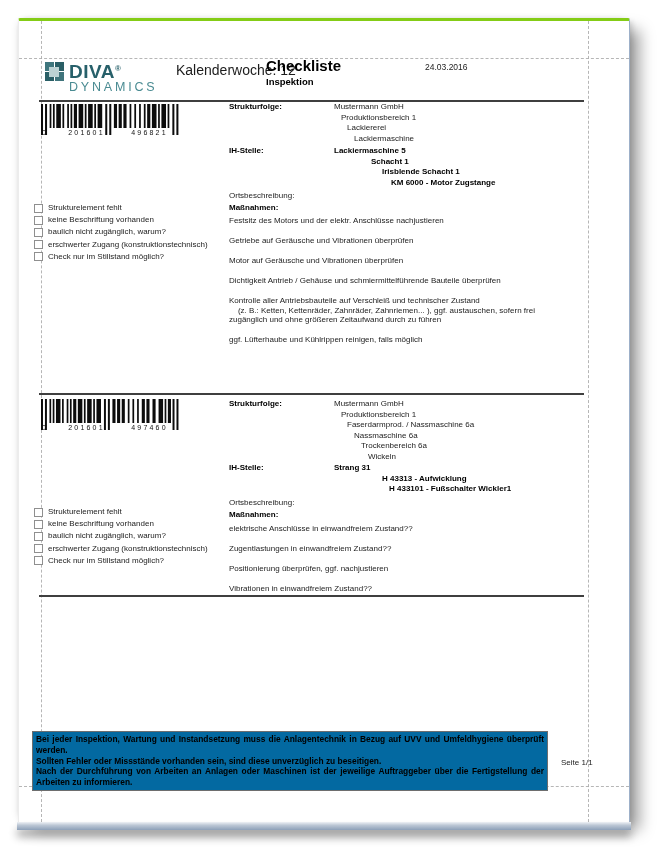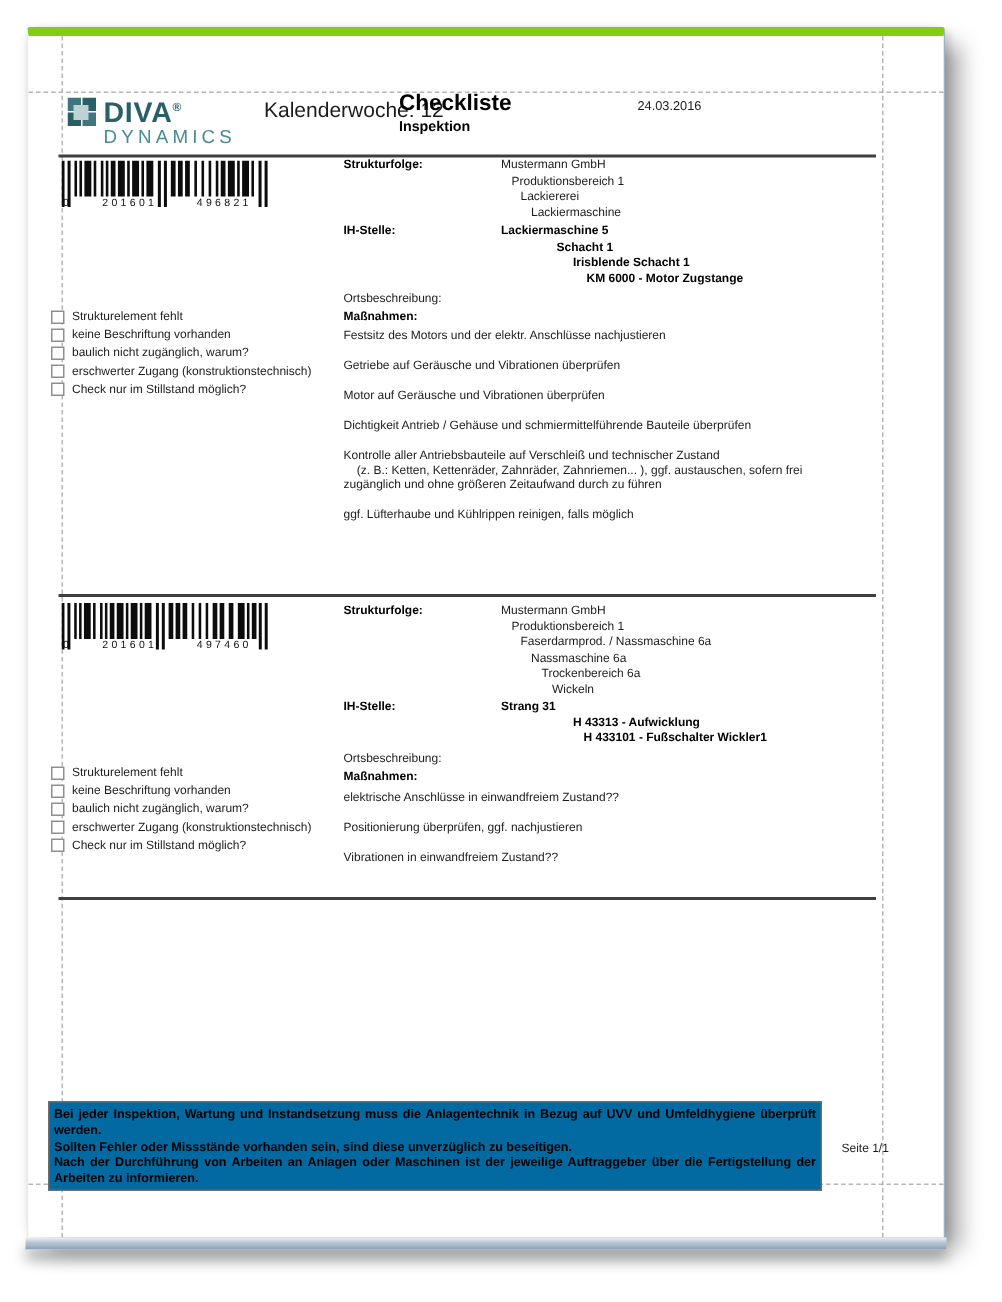--- a/index.html
+++ b/index.html
@@ -2,21 +2,21 @@
 <html><head>
 <meta charset="utf-8">
 <style>
   html,body{margin:0;padding:0;background:#ffffff;}
   body{width:668px;height:868px;position:relative;font-family:"Liberation Sans",sans-serif;color:#1c1c1c;
        -webkit-font-smoothing:antialiased;}
   .stage{position:absolute;inset:0;overflow:hidden;}
 
   
   .page{position:absolute;left:18px;top:18px;width:610px;height:801px;background:#fff;
-        border-top:6px solid #84cc16;border-left:1px solid #ececec;border-right:1px solid #9db0c9;
+        border-top:3px solid #84cc16;border-left:1px solid #ececec;border-right:1px solid #9db0c9;
         border-radius:2px 2px 0 0;
         box-shadow:12px 10px 14px -2px rgba(0,0,0,.35), 3px 3px 5px rgba(0,0,0,.12), -4px 0 8px -5px rgba(0,0,0,.15), 0 -3px 6px -4px rgba(0,0,0,.12);}
   .bottom-bar{position:absolute;left:-2px;right:-2px;bottom:-8px;height:8px;
         background:linear-gradient(180deg,#eef1f5 0%,#bcc7d5 40%,#8da0b8 100%);
         box-shadow:0 7px 9px rgba(0,0,0,.33);}
 
   
   .gv{position:absolute;top:0;bottom:0;width:0;border-left:1px dashed #aaaaaa;opacity:.85;}
   .gh{position:absolute;left:0;right:0;height:0;border-top:1px dashed #aaaaaa;opacity:.85;}
   .gv.gl{left:22px}.gv.gr{left:569px}.gh.gt{top:37px}.gh.gb{top:765px}
@@ -286,20 +286,21 @@
           <div>
             <div class="v bold ja">Strang 31</div>
             <div class="v bold jc">H 43313 - Aufwicklung</div>
             <div class="v bold je">H 433101 - Fußschalter Wickler1</div>
           </div>
         </div>
         <div class="orts">Ortsbeschreibung:</div>
         <div class="mass">
           <div class="mass-label">Maßnahmen:</div>
           <div class="mi">elektrische Anschlüsse in einwandfreiem Zustand??</div>
+          <div class="mi">Zugentlastungen in einwandfreiem Zustand??</div>
           <div class="mi">Positionierung überprüfen, ggf. nachjustieren</div>
           <div class="mi">Vibrationen in einwandfreiem Zustand??</div>
         </div>
       </div>
     </div>
 
     <div class="rule r3"></div>
 
     <div class="notice">
       <div>Bei jeder Inspektion, Wartung und Instandsetzung muss die Anlagentechnik in Bezug auf UVV und Umfeldhygiene überprüft werden.</div>

